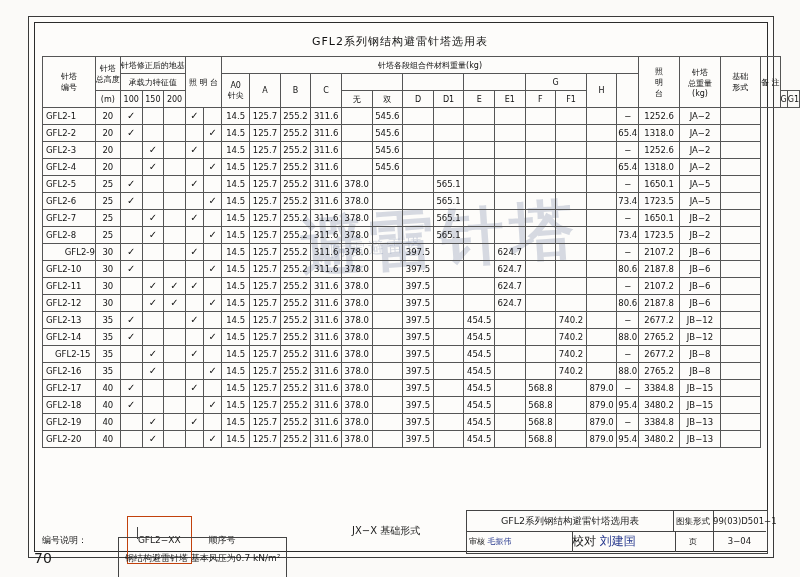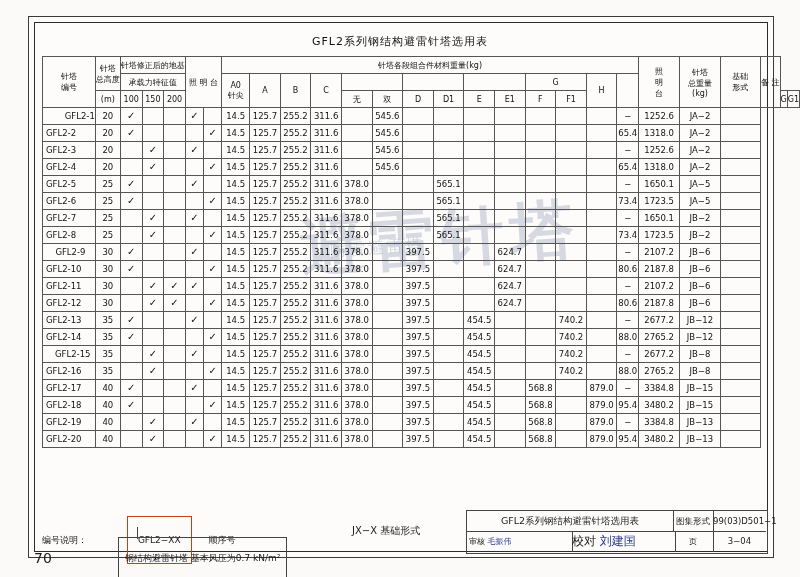--- a/index.html
+++ b/index.html
@@ -280,21 +280,21 @@
         <td>E</td>
         <td>E1</td>
         <td>F</td>
         <td>F1</td>
         <td>G</td>
         <td>G1</td>
       </tr>
     </tbody>
     <tbody id="body-rows">
         <tr>
-          <td style="text-align: right; padding-left: 3px;">GFL2-1</td>
+          <td style="text-align: left; padding-left: 3px;">GFL2-1</td>
           <td>20</td>
           <td class="chk">✓</td>
           <td></td>
           <td></td>
           <td class="chk">✓</td>
           <td></td>
           <td>14.5</td>
           <td>125.7</td>
           <td>255.2</td>
           <td>311.6</td>
@@ -488,21 +488,21 @@
           <td></td>
           <td></td>
           <td></td>
           <td></td>
           <td>73.4</td>
           <td>1723.5</td>
           <td>JB−2</td>
           <td></td>
         </tr>
         <tr>
-          <td style="text-align: center; padding-left: 3px;">GFL2-9</td>
+          <td style="text-align: right; padding-left: 3px;">GFL2-9</td>
           <td>30</td>
           <td class="chk">✓</td>
           <td></td>
           <td></td>
           <td class="chk">✓</td>
           <td></td>
           <td>14.5</td>
           <td>125.7</td>
           <td>255.2</td>
           <td>311.6</td>

